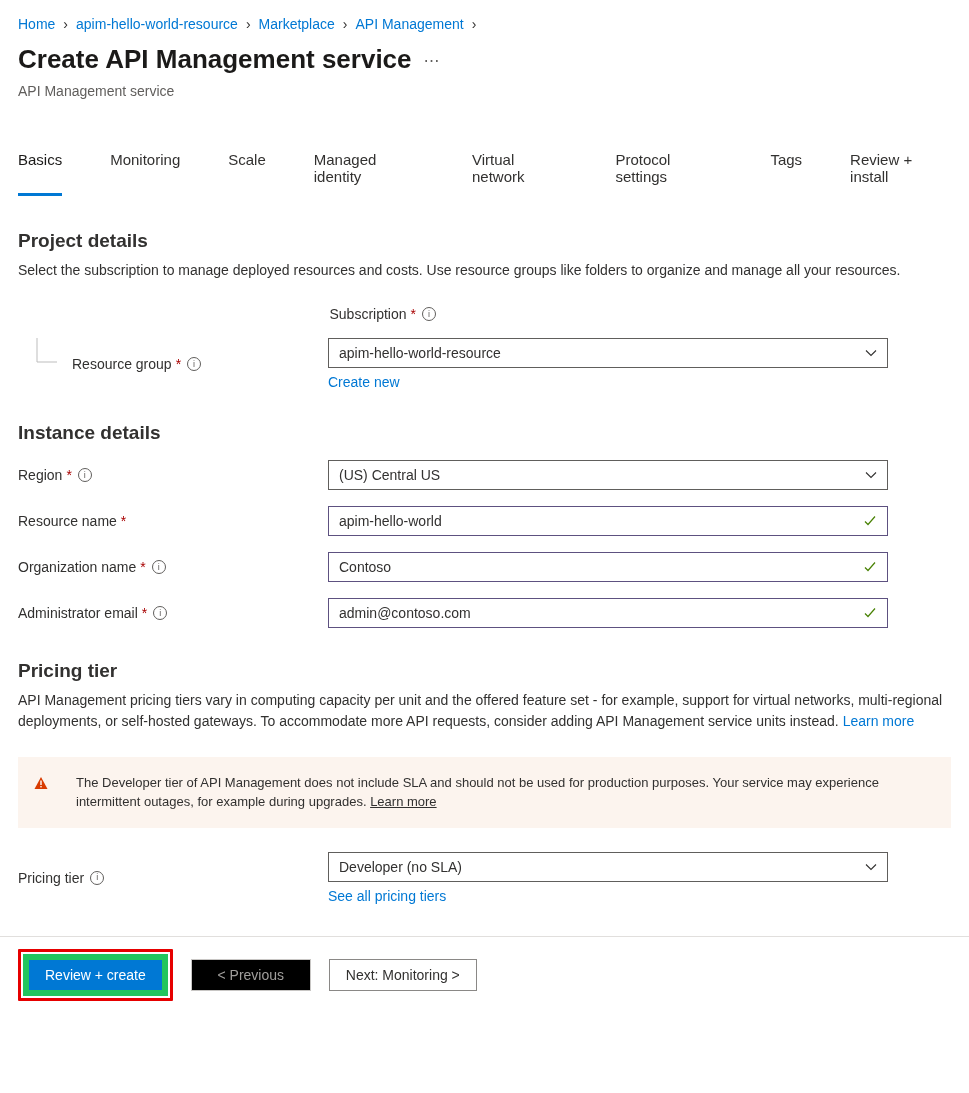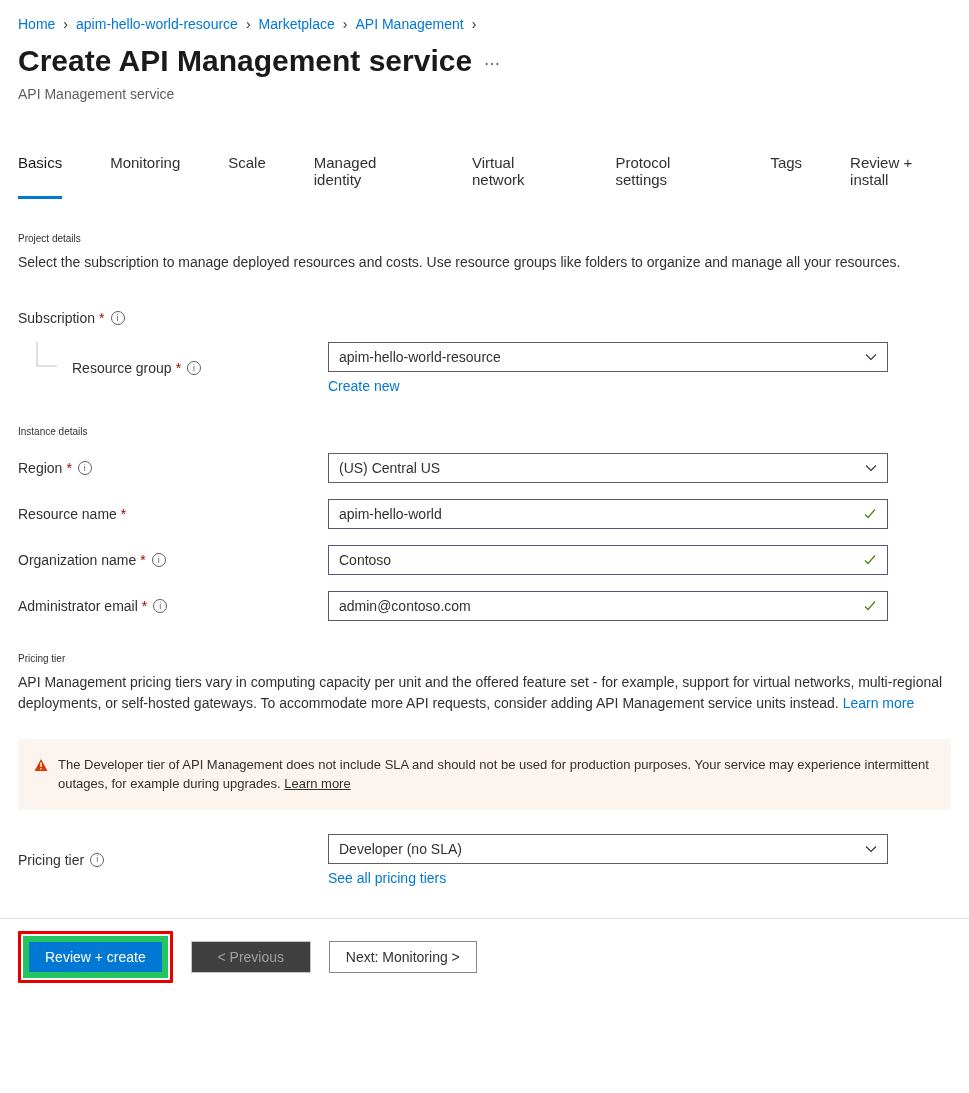--- a/index.html
+++ b/index.html
@@ -29,21 +29,21 @@
     .breadcrumb .sep {
       color: #323130;
     }
     .page-header {
       padding: 4px 18px 8px 18px;
       display: flex;
       align-items: baseline;
       gap: 12px;
     }
     .page-title {
-      font-size: 30px;
+      font-size: 26px;
       font-weight: 600;
       color: #1b1a19;
     }
     .dots {
       color: #605e5c;
       font-size: 16px;
       letter-spacing: 1px;
       position: relative;
       top: -2px;
     }
@@ -69,22 +69,22 @@
     }
     .tab.active {
       border-bottom: 3px solid #0078d4;
       color: #1b1a19;
       font-weight: 400;
     }
     .main {
       padding: 4px 18px 18px 18px;
     }
     .section-heading {
-      font-size: 10px;
-      font-weight: 400;
+      font-size: 19px;
+      font-weight: 700;
       margin-bottom: 8px;
       margin-top: 10px;
     }
     .section-desc {
       color: #323130;
       margin-bottom: 18px;
       line-height: 1.45;
     }
     .field-row {
       display: flex;
@@ -158,21 +158,21 @@
       cursor: pointer;
       font-size: 14px;
     }
     .link-under-input {
       margin-top: 6px;
       display: inline-block;
     }
     .warning-box {
       background: #fcf4ee;
       display: flex;
-      gap: 10px;
+      gap: 28px;
       padding: 16px 16px;
       margin-top: 26px;
       margin-bottom: 24px;
       font-size: 13px;
       line-height: 1.5;
     }
     .warning-icon {
       color: #d83b01;
       flex-shrink: 0;
       font-size: 14px;
@@ -204,21 +204,21 @@
       border: 6px solid #22c55e;
       font-weight: 400;
     }
     .primary-highlight {
       border: 3px solid #e60000;
       border-radius: 1px;
       padding: 2px;
       display: inline-block;
     }
     .btn.prev {
-      background: #404040;
+      background: #000000;
       color: #a19f9d;
       border: 1px solid #c8c6c4;
       cursor: not-allowed;
       padding-left: 16px;
     }
     .spacer-top { margin-top: 32px; }
     .underline-link { text-decoration: underline; color: #323130; cursor: pointer; }
   </style>
 </head>
 <body>
@@ -249,21 +249,21 @@
   <div class="tab">Protocol settings</div>
   <div class="tab">Tags</div>
   <div class="tab">Review + install</div>
 </div>
 
 <div class="main">
 
   <h3 class="section-heading">Project details</h3>
   <p class="section-desc">Select the subscription to manage deployed resources and costs. Use resource groups like folders to organize and manage all your resources.</p>
 
-  <div class="field-row" style="margin-top:38px;">
+  <div class="field-row" style="margin-top:26px;flex-direction:column;">
     <div class="field-label-col">
       <span>Subscription</span>
       <span class="req-star">*</span>
       <span class="info-icon">i</span>
     </div>
   </div>
 
   <div class="field-row" style="margin-bottom:4px;">
     <div class="field-label-col indented">
       <svg class="tree-elbow" width="22" height="34">

